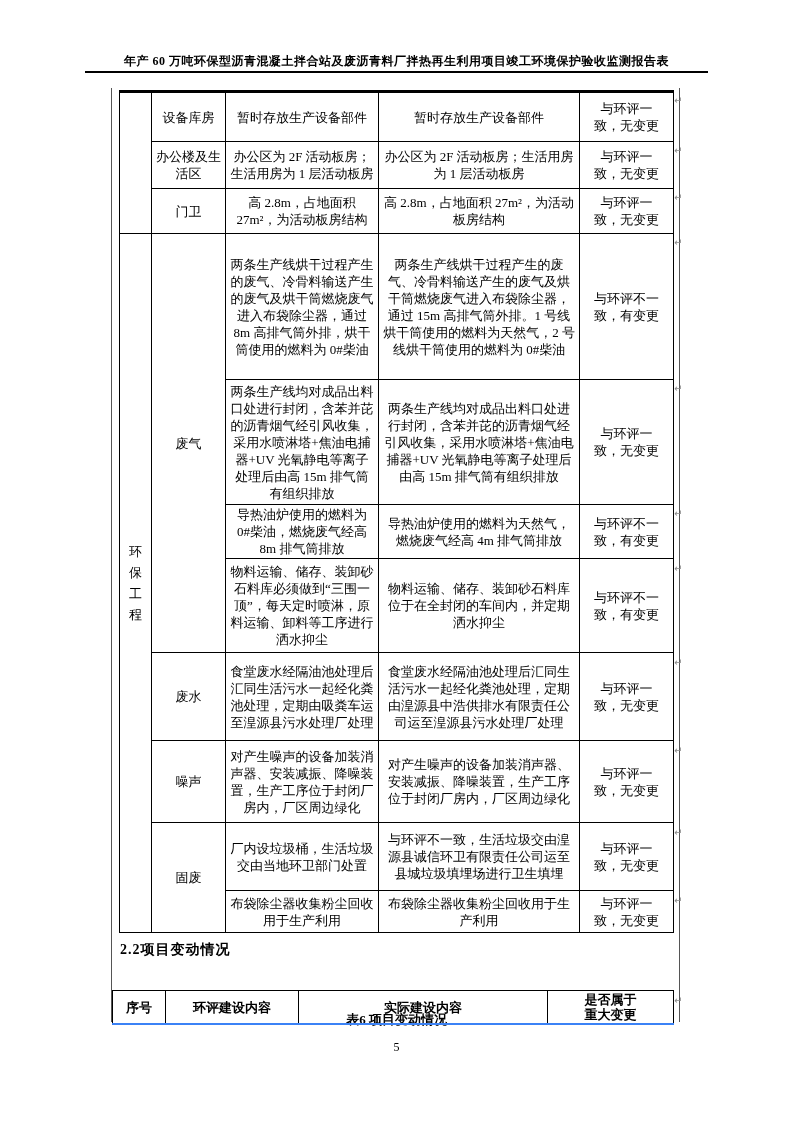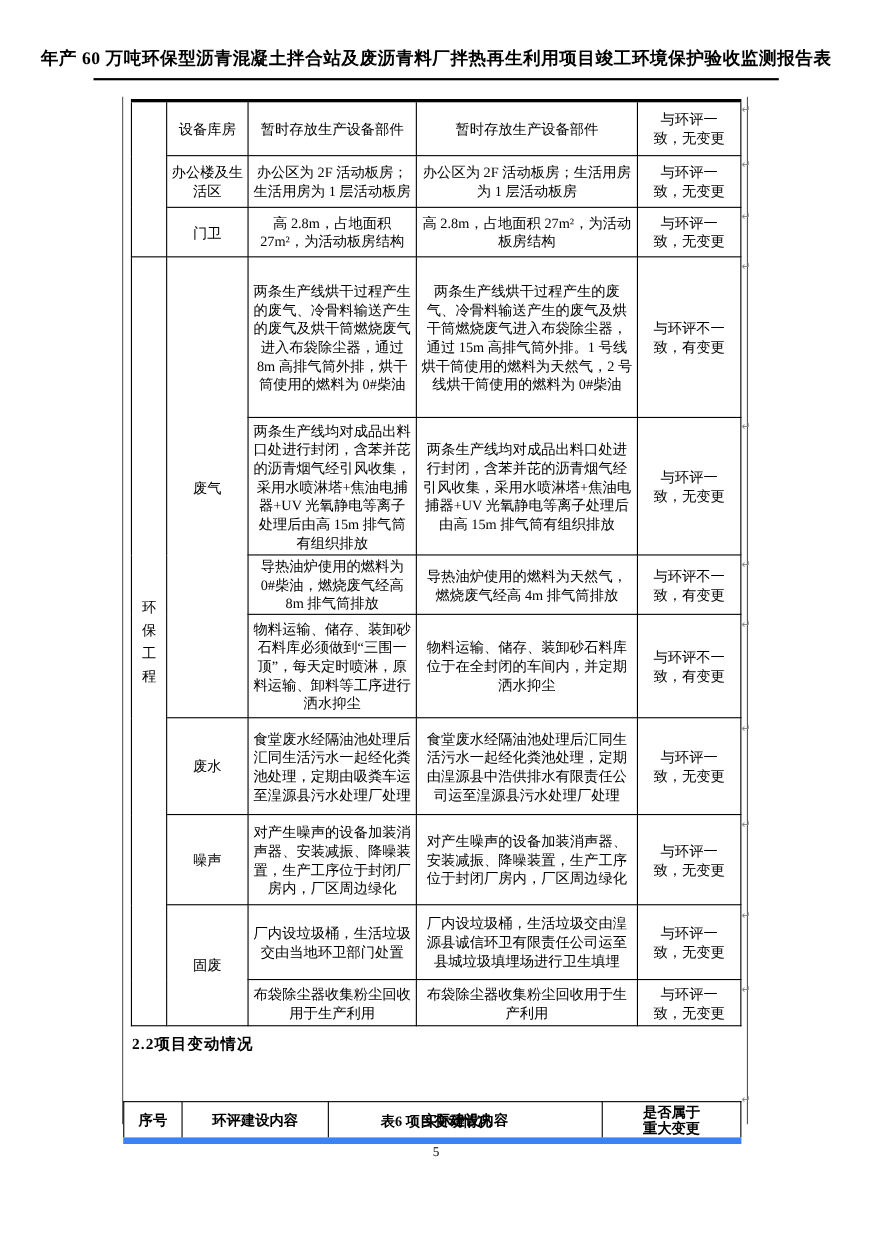--- a/index.html
+++ b/index.html
@@ -6,22 +6,22 @@
   .page{
     position:relative;
     width:793px;height:1122px;
     background:#ffffff;
     font-family:"Liberation Serif","DejaVu Serif",serif;
     color:#000;
     overflow:hidden;
   }
   
   .doc-title{
-    position:absolute;top:43px;left:0;width:100%;
-    text-align:center;font-size:16px;font-weight:bold;letter-spacing:0.5px;
+    position:absolute;top:53px;left:0;width:100%;
+    text-align:center;font-size:12px;font-weight:bold;letter-spacing:0.5px;
   }
   .header-rule{
     position:absolute;top:71px;left:85px;width:623px;height:2px;background:#000;
   }
   
   .bound{position:absolute;top:88px;height:934px;width:1px;background:#555;}
   .bound.left{left:111px;}
   .bound.right{left:679px;}
   
   .tbl-wrap1{position:absolute;left:119px;top:90px;}
@@ -42,21 +42,21 @@
   .sec-heading{
     position:absolute;left:120px;top:941px;
     font-size:14px;font-weight:bold;letter-spacing:1px;
   }
   .tbl-caption{
     position:absolute;left:0;top:967px;width:793px;
     text-align:center;font-size:13px;font-weight:bold;margin-top:44px;
   }
   
   .tbl-wrap2{position:absolute;left:112px;top:990px;}
-  .tbl2{width:561px;border-bottom:6px solid #3b82f6;margin-top:11px;}
+  .tbl2{width:561px;border-bottom:2px solid #3b82f6;}
   .tbl2 td{
     border:1px solid #000;font-size:13px;font-weight:bold;
     text-align:center;vertical-align:middle;padding:1px 2px;line-height:15px;
   }
   .hdr-wrap{display:inline-block;width:4em;}
   
   .page-num{
     position:absolute;left:0;top:1040px;width:100%;
     text-align:center;font-size:12px;
   }
@@ -137,21 +137,21 @@
       </tr>
       <tr style="height:82px">
         <td>噪声</td>
         <td>对产生噪声的设备加装消声器、安装减振、降噪装置，生产工序位于封闭厂房内，厂区周边绿化</td>
         <td>对产生噪声的设备加装消声器、安装减振、降噪装置，生产工序位于封闭厂房内，厂区周边绿化</td>
         <td><span class="status-wrap">与环评一致，无变更</span></td>
       </tr>
       <tr style="height:68px">
         <td rowspan="2">固废</td>
         <td>厂内设垃圾桶，生活垃圾交由当地环卫部门处置</td>
-        <td>厂内设垃圾桶，生活垃圾交由湟源县诚信环卫有限责任公司运至县城垃圾填埋场进行卫生填埋</td>
+        <td>与环评不一致，生活垃圾交由湟源县诚信环卫有限责任公司运至县城垃圾填埋场进行卫生填埋</td>
         <td><span class="status-wrap">与环评一致，无变更</span></td>
       </tr>
       <tr style="height:42px">
         <td>布袋除尘器收集粉尘回收用于生产利用</td>
         <td>布袋除尘器收集粉尘回收用于生产利用</td>
         <td><span class="status-wrap">与环评一致，无变更</span></td>
       </tr>
     </tbody>
       </table>
   </div>

